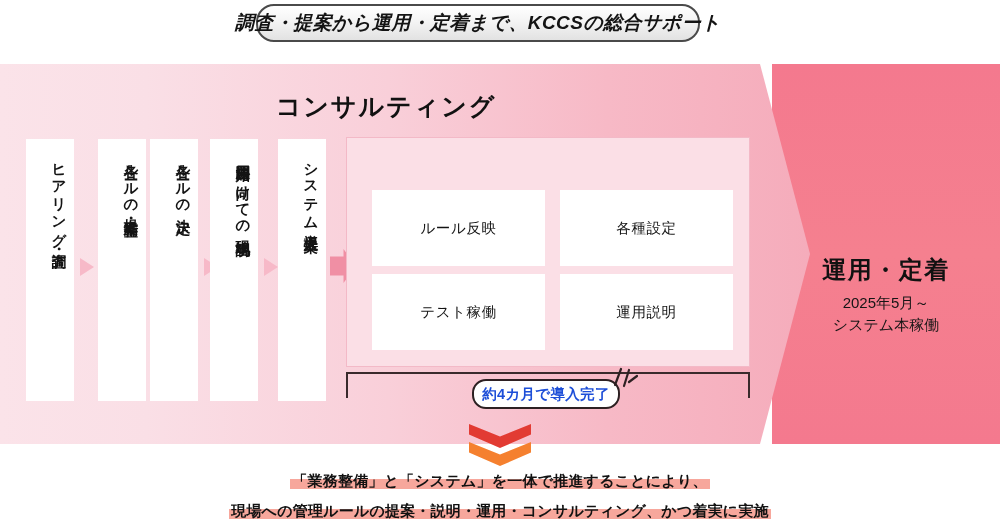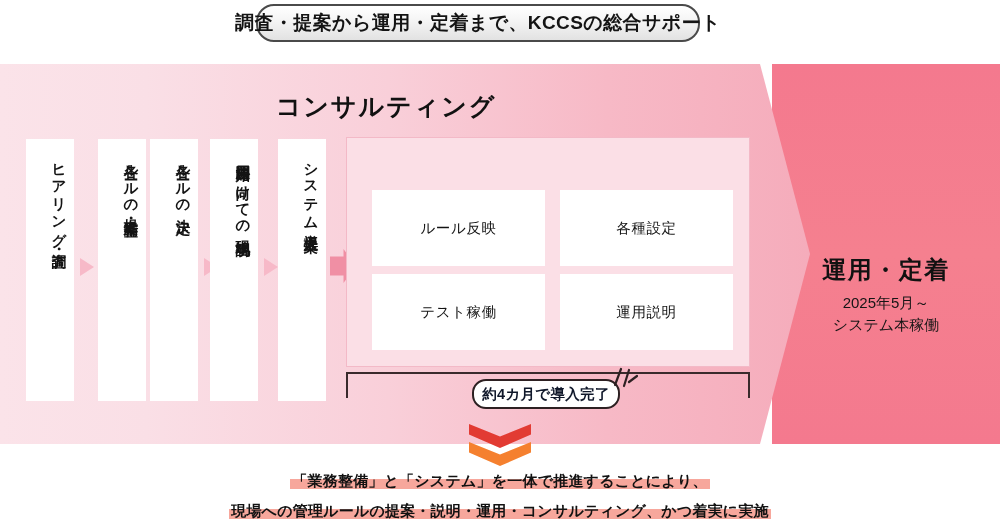--- a/index.html
+++ b/index.html
@@ -12,21 +12,21 @@
     position:relative;
   }
   .stage{position:relative;width:1000px;height:526px;}
 
   
   .title-banner{
     position:absolute;left:256px;top:4px;width:444px;height:38px;
     border:2px solid #4a4a4a;border-radius:18px;
     background:linear-gradient(180deg,#ffffff 0%,#f4f4f4 45%,#e2e2e2 100%);
     box-sizing:border-box;
-    display:flex;align-items:center;justify-content:center;
+    display:flex;align-items:center;justify-content:center;font-style:italic;
   }
   .title-banner span{
     font-size:19px;font-weight:bold;letter-spacing:.4px;color:#141414;
     white-space:nowrap;
   }
 
   
   .band-wrap{position:absolute;left:0;top:52px;width:1000px;height:380px;margin-top:12px;}
   .band-right{
     position:absolute;left:772px;top:0;width:228px;height:380px;
@@ -105,21 +105,21 @@
     position:absolute;left:346px;top:372px;width:404px;height:26px;
     border-left:2px solid #3a2a2c;border-right:2px solid #3a2a2c;
     border-bottom:2px solid #3a2a2c;
     box-sizing:border-box;
     transform:scaleY(-1);
   }
   .bracket-label{
     position:absolute;left:472px;top:379px;width:148px;height:30px;
     background:#ffffff;border:2px solid #2d2022;border-radius:14px;
     box-sizing:border-box;display:flex;align-items:center;justify-content:center;
-    font-size:14.5px;font-weight:bold;color:#0f172a;letter-spacing:.3px;
+    font-size:14.5px;font-weight:bold;color:#1d4ed8;letter-spacing:.3px;
   }
   .sparkle{position:absolute;left:612px;top:366px;width:26px;height:22px;}
 
   
   .chevrons{position:absolute;left:469px;top:424px;width:62px;height:42px;}
   .chev{position:absolute;left:0;width:62px;height:24px;
     -webkit-clip-path:polygon(0 0,50% 52%,100% 0,100% 44%,50% 100%,0 44%);
     clip-path:polygon(0 0,50% 52%,100% 0,100% 44%,50% 100%,0 44%);}
   .chev1{top:0;background:#e23b33;}
   .chev2{top:18px;background:#f5802f;}

